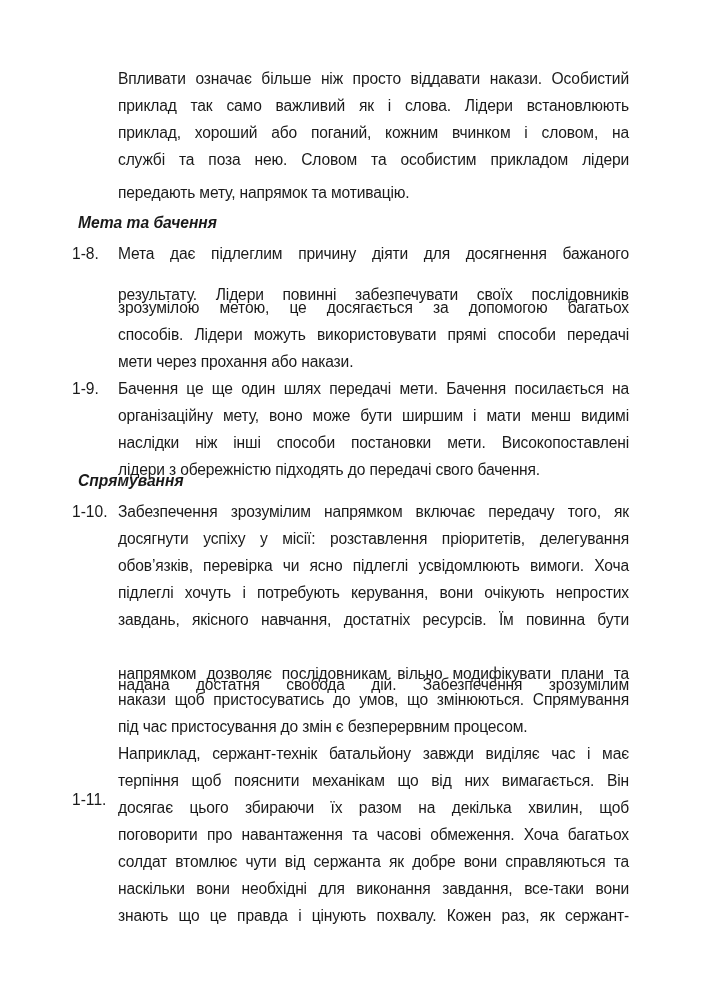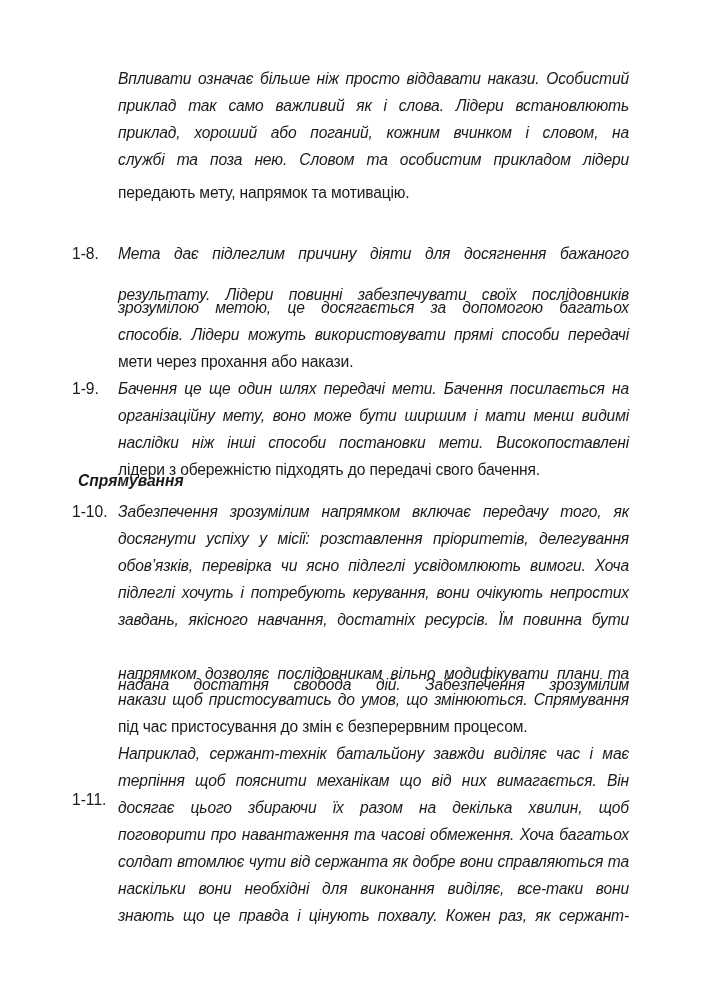--- a/index.html
+++ b/index.html
@@ -5,41 +5,42 @@
     html, body { margin: 0; padding: 0; background: #ffffff; }
     body {
       width: 707px; height: 1000px; position: relative; overflow: hidden;
       font-family: "Liberation Sans", sans-serif; color: #1a1a1a;
     }
     .page { position: absolute; left: 0; top: 0; width: 707px; height: 1000px; background: #fff; }
     .line {
       position: absolute; left: 0; font-size: 15.6px; line-height: 22px; height: 22px;
       white-space: nowrap; letter-spacing: -0.15px;
     }
-    .just { text-align: justify; text-align-last: justify; font-style: italic; }
+    .just { text-align: justify; text-align-last: justify; }
     .heading {
       position: absolute; left: 78px; font-size: 15.6px; font-weight: bold; font-style: italic;
       line-height: 22px; height: 22px; white-space: nowrap;
     }
     .num { position: absolute; left: 72px; font-size: 15.6px; line-height: 22px; height: 22px; white-space: nowrap; text-align: center; }
     .pagenum { position: absolute; left: 0; width: 707px; text-align: center; top: 929px; font-size: 15.6px; line-height: 22px; }
   </style>
 </head>
 <body>
 
 <div class="page">
 
   <div>
     <div class="line just" style="left:118px;width:511px;top:68px;">Впливати означає більше ніж просто віддавати накази. Особистий</div>
     <div class="line just" style="left: 118px; width: 511px; top: 94.9379px;">приклад так само важливий як і слова. Лідери встановлюють</div>
     <div class="line just" style="left: 118px; width: 511px; top: 121.876px;">приклад, хороший або поганий, кожним вчинком і словом, на</div>
     <div class="line just" style="left: 118px; width: 511px; top: 148.814px;">службі та поза нею. Словом та особистим прикладом лідери</div>
     <div class="line" style="left: 118px; top: 182px;">передають мету, напрямок та мотивацію.</div>
   </div>
 
+  <div class="heading" style="top: 212.31px;">Мета та бачення</div>
 
   <div>
     <div class="num" style="top: 243.097px;">1-8.</div>
     <div class="line just" style="left: 118px; width: 511px; top: 243.097px;">Мета дає підлеглим причину діяти для досягнення бажаного</div>
     <div class="line just" style="left: 118px; width: 511px; top: 268px; margin-top: 16px;">результату. Лідери повинні забезпечувати своїх послідовників</div>
     <div class="line just" style="left: 118px; width: 511px; top: 296.972px;">зрозумілою метою, це досягається за допомогою багатьох</div>
     <div class="line just" style="left: 118px; width: 511px; top: 323.91px;">способів. Лідери можуть використовувати прямі способи передачі</div>
     <div class="line" style="left: 118px; top: 350.848px;">мети через прохання або накази.</div>
   </div>
 
@@ -70,17 +71,17 @@
     
   </div>
 
   <div>
     <div class="num" style="top: 743.372px; margin-top: 46px;">1-11.</div>
     <div class="line just" style="left: 118px; width: 511px; top: 743.372px;">Наприклад, сержант-технік батальйону завжди виділяє час і має</div>
     <div class="line just" style="left: 118px; width: 511px; top: 770.31px;">терпіння щоб пояснити механікам що від них вимагається. Він</div>
     <div class="line just" style="left: 118px; width: 511px; top: 797.248px;">досягає цього збираючи їх разом на декілька хвилин, щоб</div>
     <div class="line just" style="left: 118px; width: 511px; top: 824.186px;">поговорити про навантаження та часові обмеження. Хоча багатьох</div>
     <div class="line just" style="left: 118px; width: 511px; top: 851.124px;">солдат втомлює чути від сержанта як добре вони справляються та</div>
-    <div class="line just" style="left: 118px; width: 511px; top: 878.062px;">наскільки вони необхідні для виконання виділяє, все-таки вони</div>
+    <div class="line just" style="left: 118px; width: 511px; top: 878.062px;">наскільки вони необхідні для виконання завдання, все-таки вони</div>
     <div class="line just" style="left: 118px; width: 511px; top: 905px;">знають що це правда і цінують похвалу. Кожен раз, як сержант-</div>
   </div>
 
 </div>
 
 </body></html>

